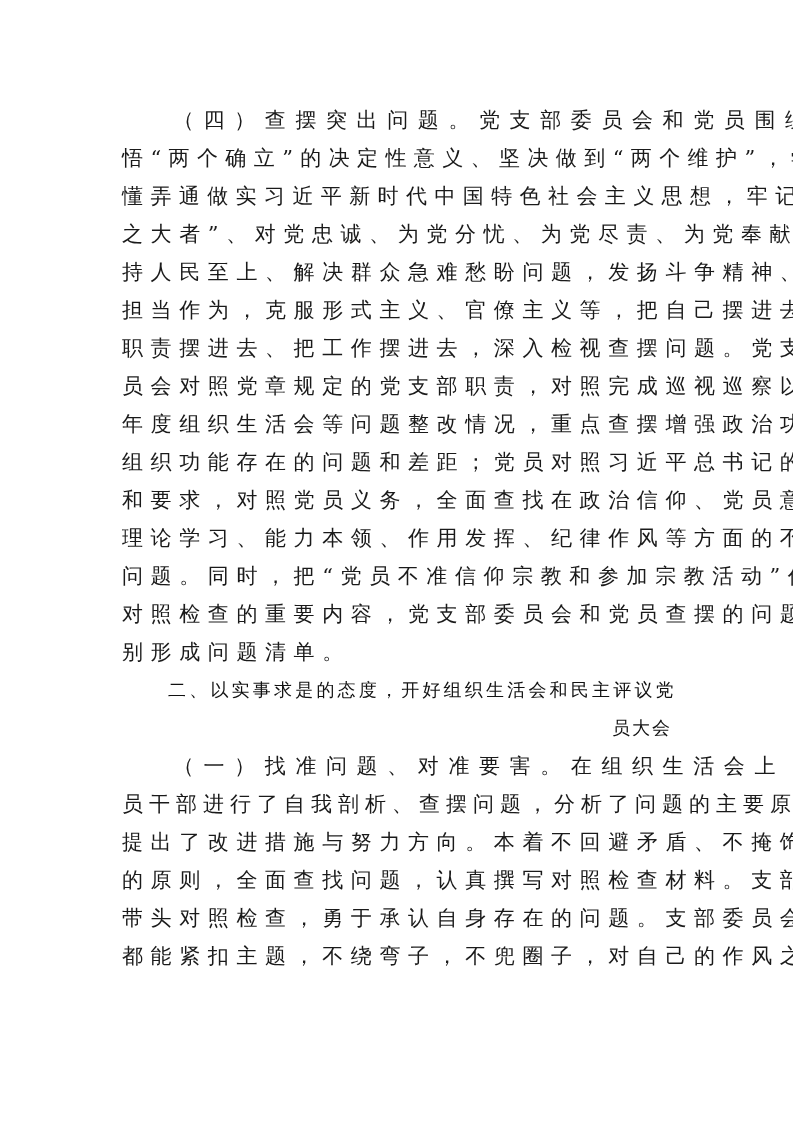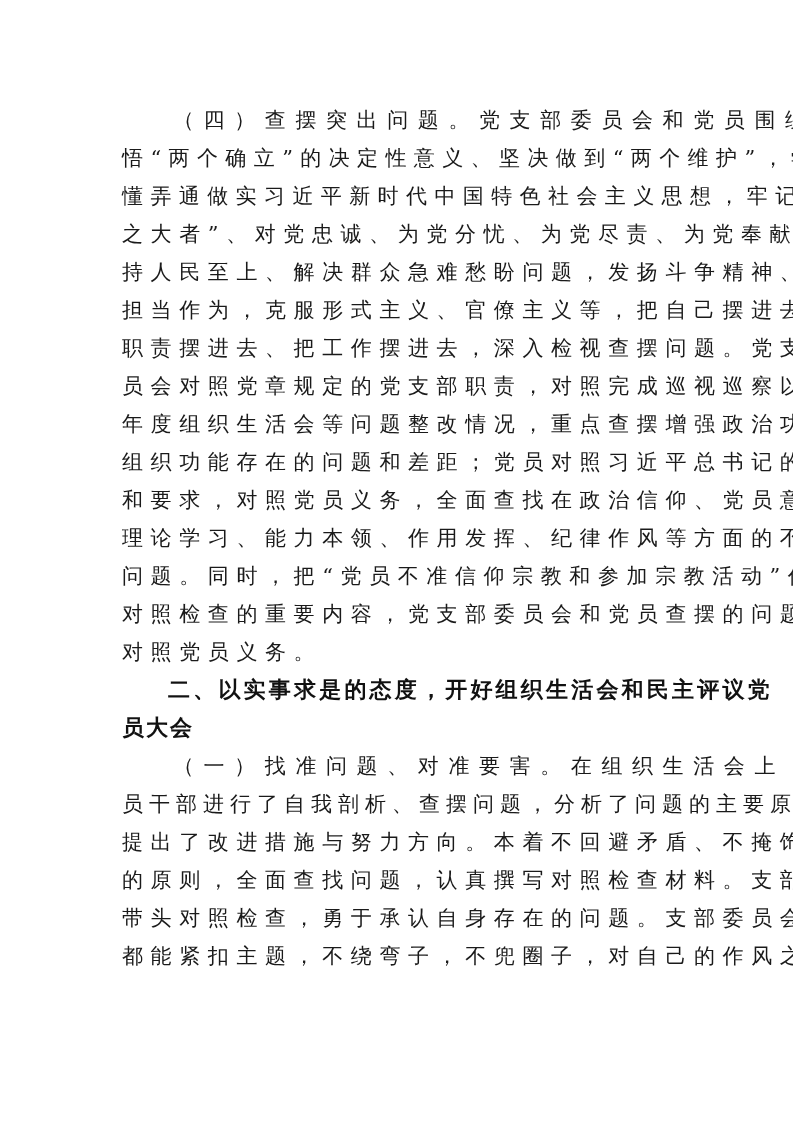--- a/index.html
+++ b/index.html
@@ -34,27 +34,28 @@
       color: #1a1a1a;
       white-space: nowrap;
       font-family: "DejaVu Serif", "Liberation Serif", serif;
       letter-spacing: 9.3px;
     }
     .line.indent {
       padding-left: 61px;
     }
     .line.heading {
       font-family: "DejaVu Sans", "Liberation Sans", sans-serif;
-      font-weight: bold;
+      font-weight: normal;
       color: #111111;
       letter-spacing: 4.2px;
-      font-size: 22px;
+      font-size: 18px;
     }
     .line.heading.cont {
       letter-spacing: 2px;
+      text-align: right;
     }
   </style>
 </head>
 <body>
 
 <div class="page">
   <div class="content">
 
     <div>
       <div class="line indent" style="padding-left:51px;letter-spacing:9.6px;">（四）查摆突出问题。党支部委员会和党员围绕深刻领</div>
@@ -64,21 +65,21 @@
       <div class="line" style="letter-spacing:7.6px;">持人民至上、解决群众急难愁盼问题，发扬斗争精神、勇于</div>
       <div class="line" style="letter-spacing:7.6px;">担当作为，克服形式主义、官僚主义等，把自己摆进去、把</div>
       <div class="line" style="letter-spacing:7.6px;">职责摆进去、把工作摆进去，深入检视查摆问题。党支部委</div>
       <div class="line" style="letter-spacing:7.6px;">员会对照党章规定的党支部职责，对照完成巡视巡察以及上</div>
       <div class="line" style="letter-spacing:7.6px;">年度组织生活会等问题整改情况，重点查摆增强政治功能和</div>
       <div class="line" style="letter-spacing:7.6px;">组织功能存在的问题和差距；党员对照习近平总书记的号召</div>
       <div class="line" style="letter-spacing:7.6px;">和要求，对照党员义务，全面查找在政治信仰、党员意识、</div>
       <div class="line" style="letter-spacing:7.6px;">理论学习、能力本领、作用发挥、纪律作风等方面的不足和</div>
       <div class="line" style="letter-spacing:7.6px;">问题。同时，把“党员不准信仰宗教和参加宗教活动”作为</div>
       <div class="line" style="letter-spacing:7.6px;">对照检查的重要内容，党支部委员会和党员查摆的问题并分</div>
-      <div class="line" style="letter-spacing:7.6px;">对照党员义务。</div>
+      <div class="line" style="letter-spacing:7.6px;">别形成问题清单。</div>
     </div>
 
     <div>
       <div class="line heading indent" style="padding-left:46px;letter-spacing:3.2px;">二、以实事求是的态度，开好组织生活会和民主评议党</div>
       <div class="line heading cont">员大会</div>
     </div>
 
     <div>
       <div class="line indent" style="padding-left:51px;letter-spacing:9.6px;">（一）找准问题、对准要害。在组织生活会上，全体党</div>
       <div class="line" style="letter-spacing:6.0px;">员干部进行了自我剖析、查摆问题，分析了问题的主要原因，</div>

